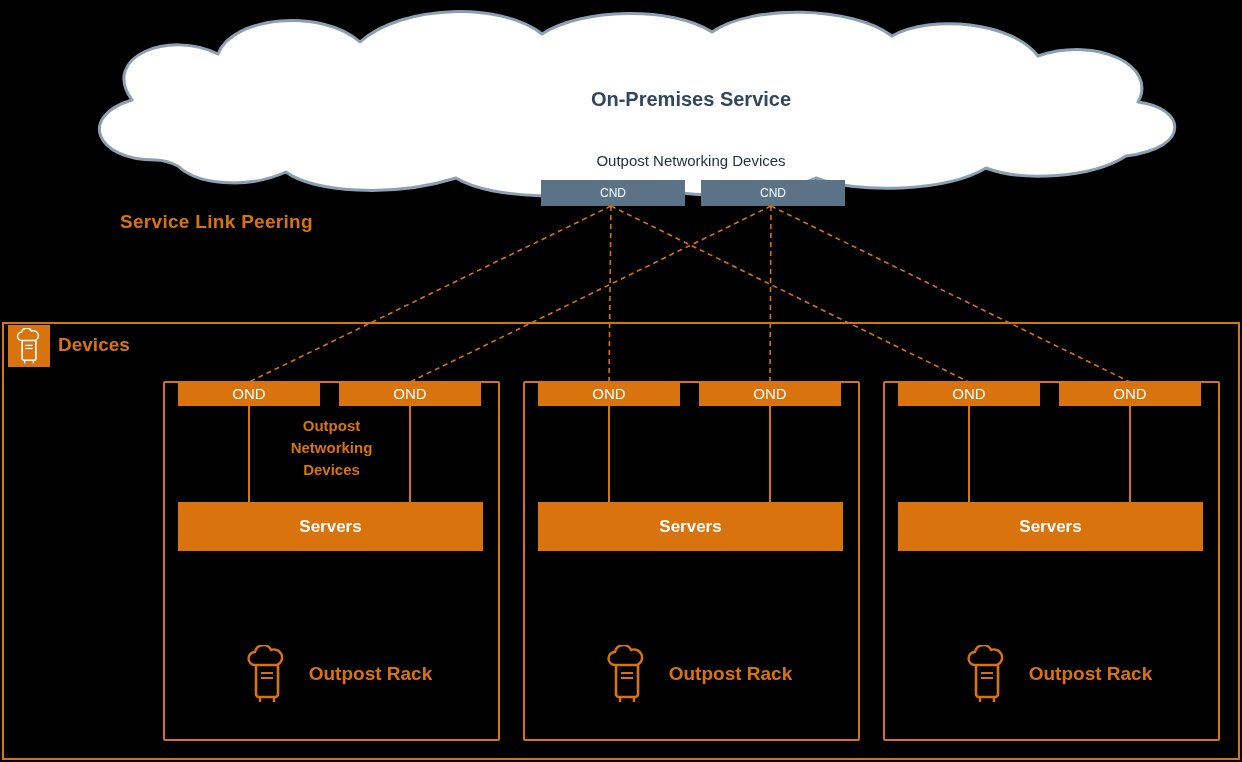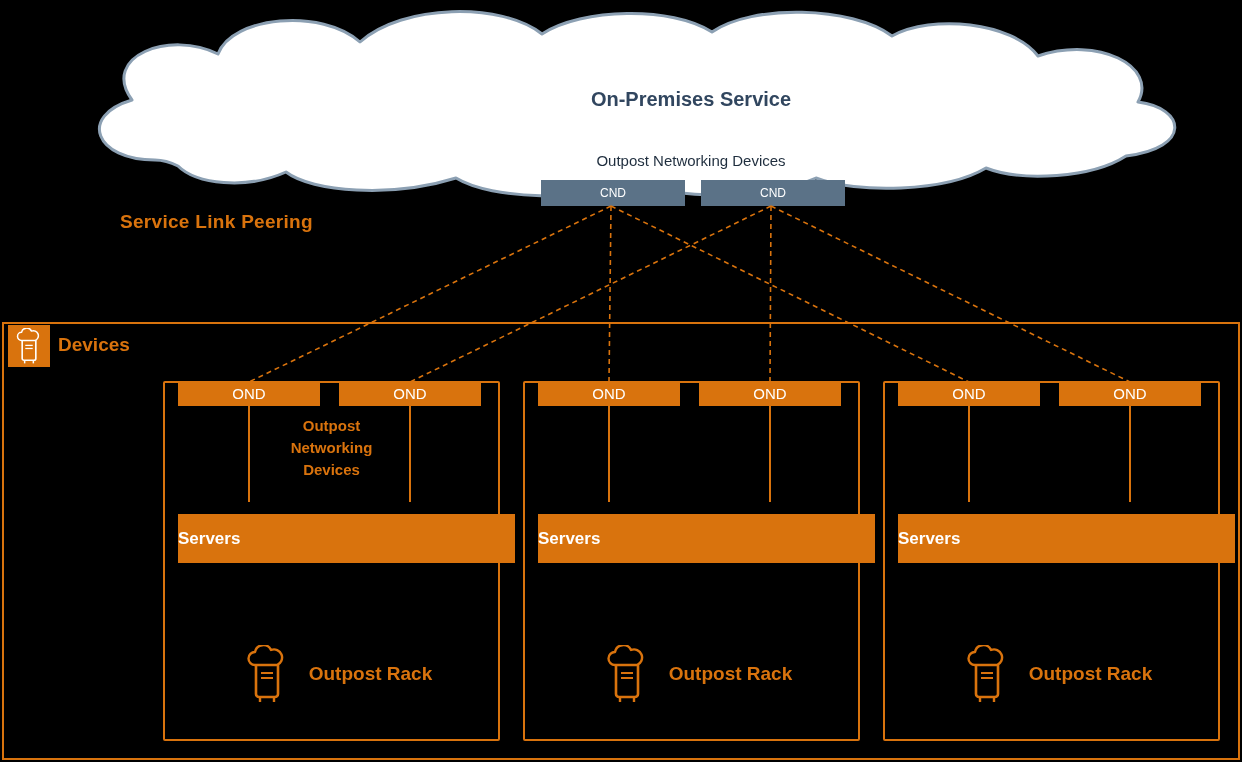--- a/index.html
+++ b/index.html
@@ -73,22 +73,22 @@
   .vline{
     position:absolute;top:22px;width:2px;height:97px;background:var(--orange);
   }
   .vline-a{left:83px;}
   .vline-b{left:244px;}
   .net-label{
     position:absolute;left:104px;top:32px;width:125px;text-align:center;
     font-size:15px;line-height:22px;color:var(--orange);font-weight:bold;
   }
   .servers{
-    position:absolute;left:13px;top:131px;width:337px;height:49px;
-    background:var(--orange);color:#fff;
+    position:absolute;left:13px;top:119px;width:305px;height:49px;
+    background:var(--orange);color:#fff;text-align:center;
     line-height:49px;font-size:17px;font-weight:bold;
   }
   .rack-foot{
     position:absolute;left:0;right:0;top:260px;height:62px;
     display:flex;align-items:center;justify-content:center;gap:22px;margin-left:16px;
   }
   .rack-label{
     font-size:19px;font-weight:bold;color:var(--orange);white-space:nowrap;
   }
 </style>

